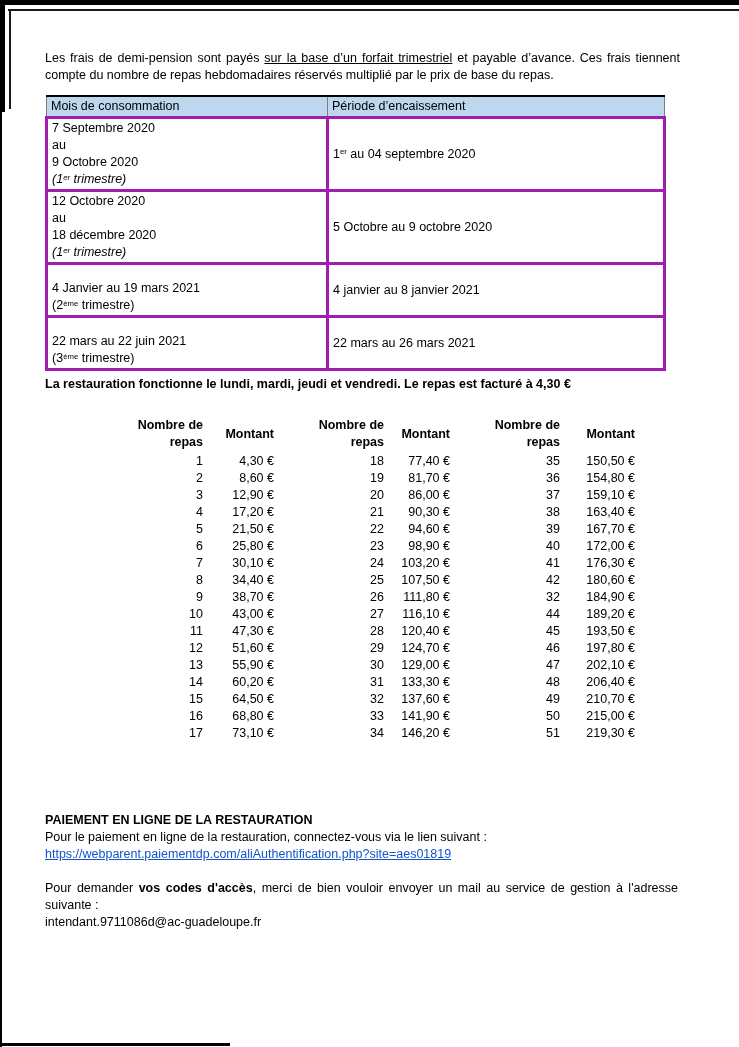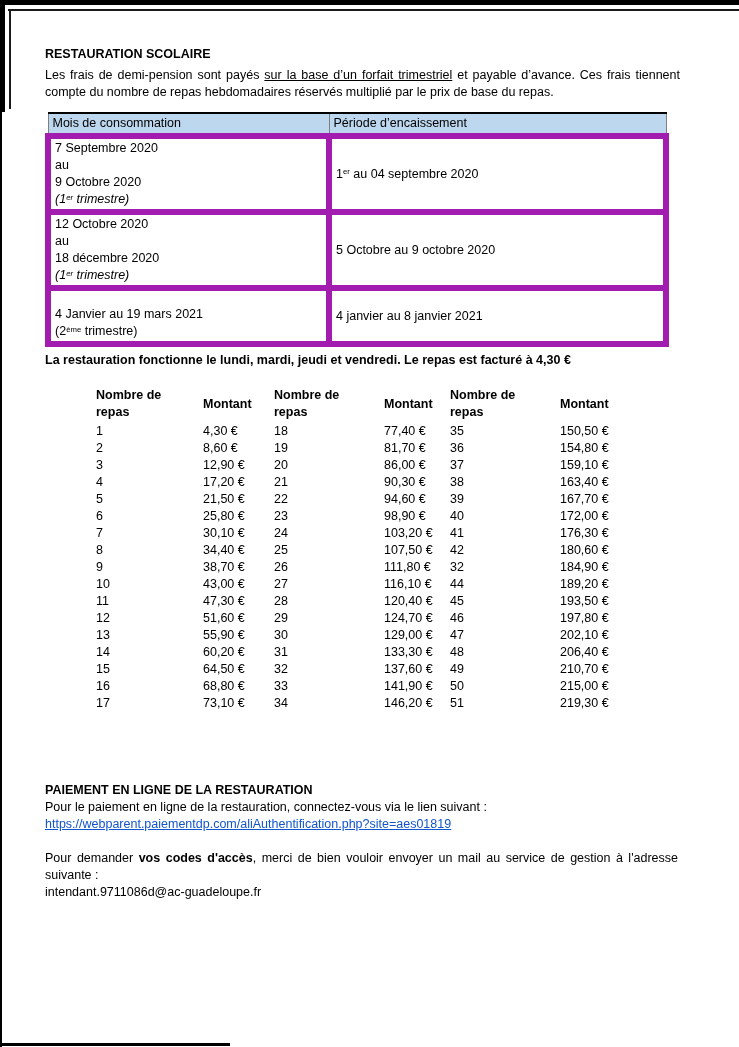--- a/index.html
+++ b/index.html
@@ -37,34 +37,34 @@
   table.sched col.c2{width:337px;}
   table.sched th{
     background:#bdd7ee;
     text-align:left;
     font-weight:normal;
     padding:1px 0 1px 4px;
     border:1px solid #7f7f7f;
     border-top:2px solid #000;
   }
   table.sched td{
-    border:6px solid #a21caf;
+    border:3px solid #a21caf;
     padding:1px 3px 1px 4px;
     vertical-align:top;
   }
   table.sched td.cell-right{vertical-align:middle;}
   .line{white-space:nowrap;}
   .italic{font-style:italic;}
   .spacer{height:14px;}
   sup{font-size:0.62em;line-height:0;position:relative;top:-0.45em;vertical-align:baseline;}
 
   .note{font-weight:bold;margin-top:5px;}
 
   
-  .price{margin-left:51px;margin-top:18px;}
+  .price{margin-left:51px;margin-top:24px;text-align:right;}
   .price-head,.price-body{
     display:grid;
     grid-template-columns:107px 71px 110px 66px 110px 75px;
   }
   .price-head{align-items:center;font-weight:bold;margin-bottom:2px;}
   .price-head .repas-h{max-width:78px;}
   .price-body > div{height:17px;}
 
   
   .payment{margin-top:70px;}
@@ -80,21 +80,20 @@
 
   <div class="art" id="art-top"></div>
   <div class="art" id="art-top-inner"></div>
   <div class="art" id="art-left-thick"></div>
   <div class="art" id="art-left-line"></div>
   <div class="art" id="art-left-inner"></div>
   <div class="art" id="art-bottom"></div>
 
   <div id="content">
 
-    <div class="doc-title">RESTAURATION SCOLAIRE</div>
 
     <p class="intro"><span>Les frais de demi-pension sont payés </span><span class="u">sur la base d’un forfait trimestriel</span><span> et payable d’avance. Ces frais tiennent compte du nombre de repas hebdomadaires réservés multiplié par le prix de base du repas.</span></p>
 
     <table class="sched">
       <colgroup>
           <col class="c1">
           <col class="c2">
         </colgroup>
       <thead>
         <tr>
@@ -126,20 +125,30 @@
             </td>
           </tr>
           <tr>
             <td>
               <div class="spacer"></div>
               <div class="line"><span>4 Janvier au 19 mars 2021</span></div>
               <div class="line"><span>(2</span><sup>ème</sup><span> trimestre)</span></div>
             </td>
             <td class="cell-right">
               <div class="line"><span>4 janvier au 8 janvier 2021</span></div>
+            </td>
+          </tr>
+          <tr>
+            <td>
+              <div class="spacer"></div>
+              <div class="line"><span>22 mars au 22 juin 2021</span></div>
+              <div class="line"><span>(3</span><sup>ème</sup><span> trimestre)</span></div>
+            </td>
+            <td class="cell-right">
+              <div class="line"><span>22 mars au 26 mars 2021</span></div>
             </td>
           </tr>
         </tbody>
     </table>
 
     <div class="note">La restauration fonctionne le lundi, mardi, jeudi et vendredi. Le repas est facturé à 4,30 €</div>
 
     <div class="price">
       <div class="price-head">
           <div><span class="repas-h" style="display: inline-block;">Nombre de repas</span></div>

